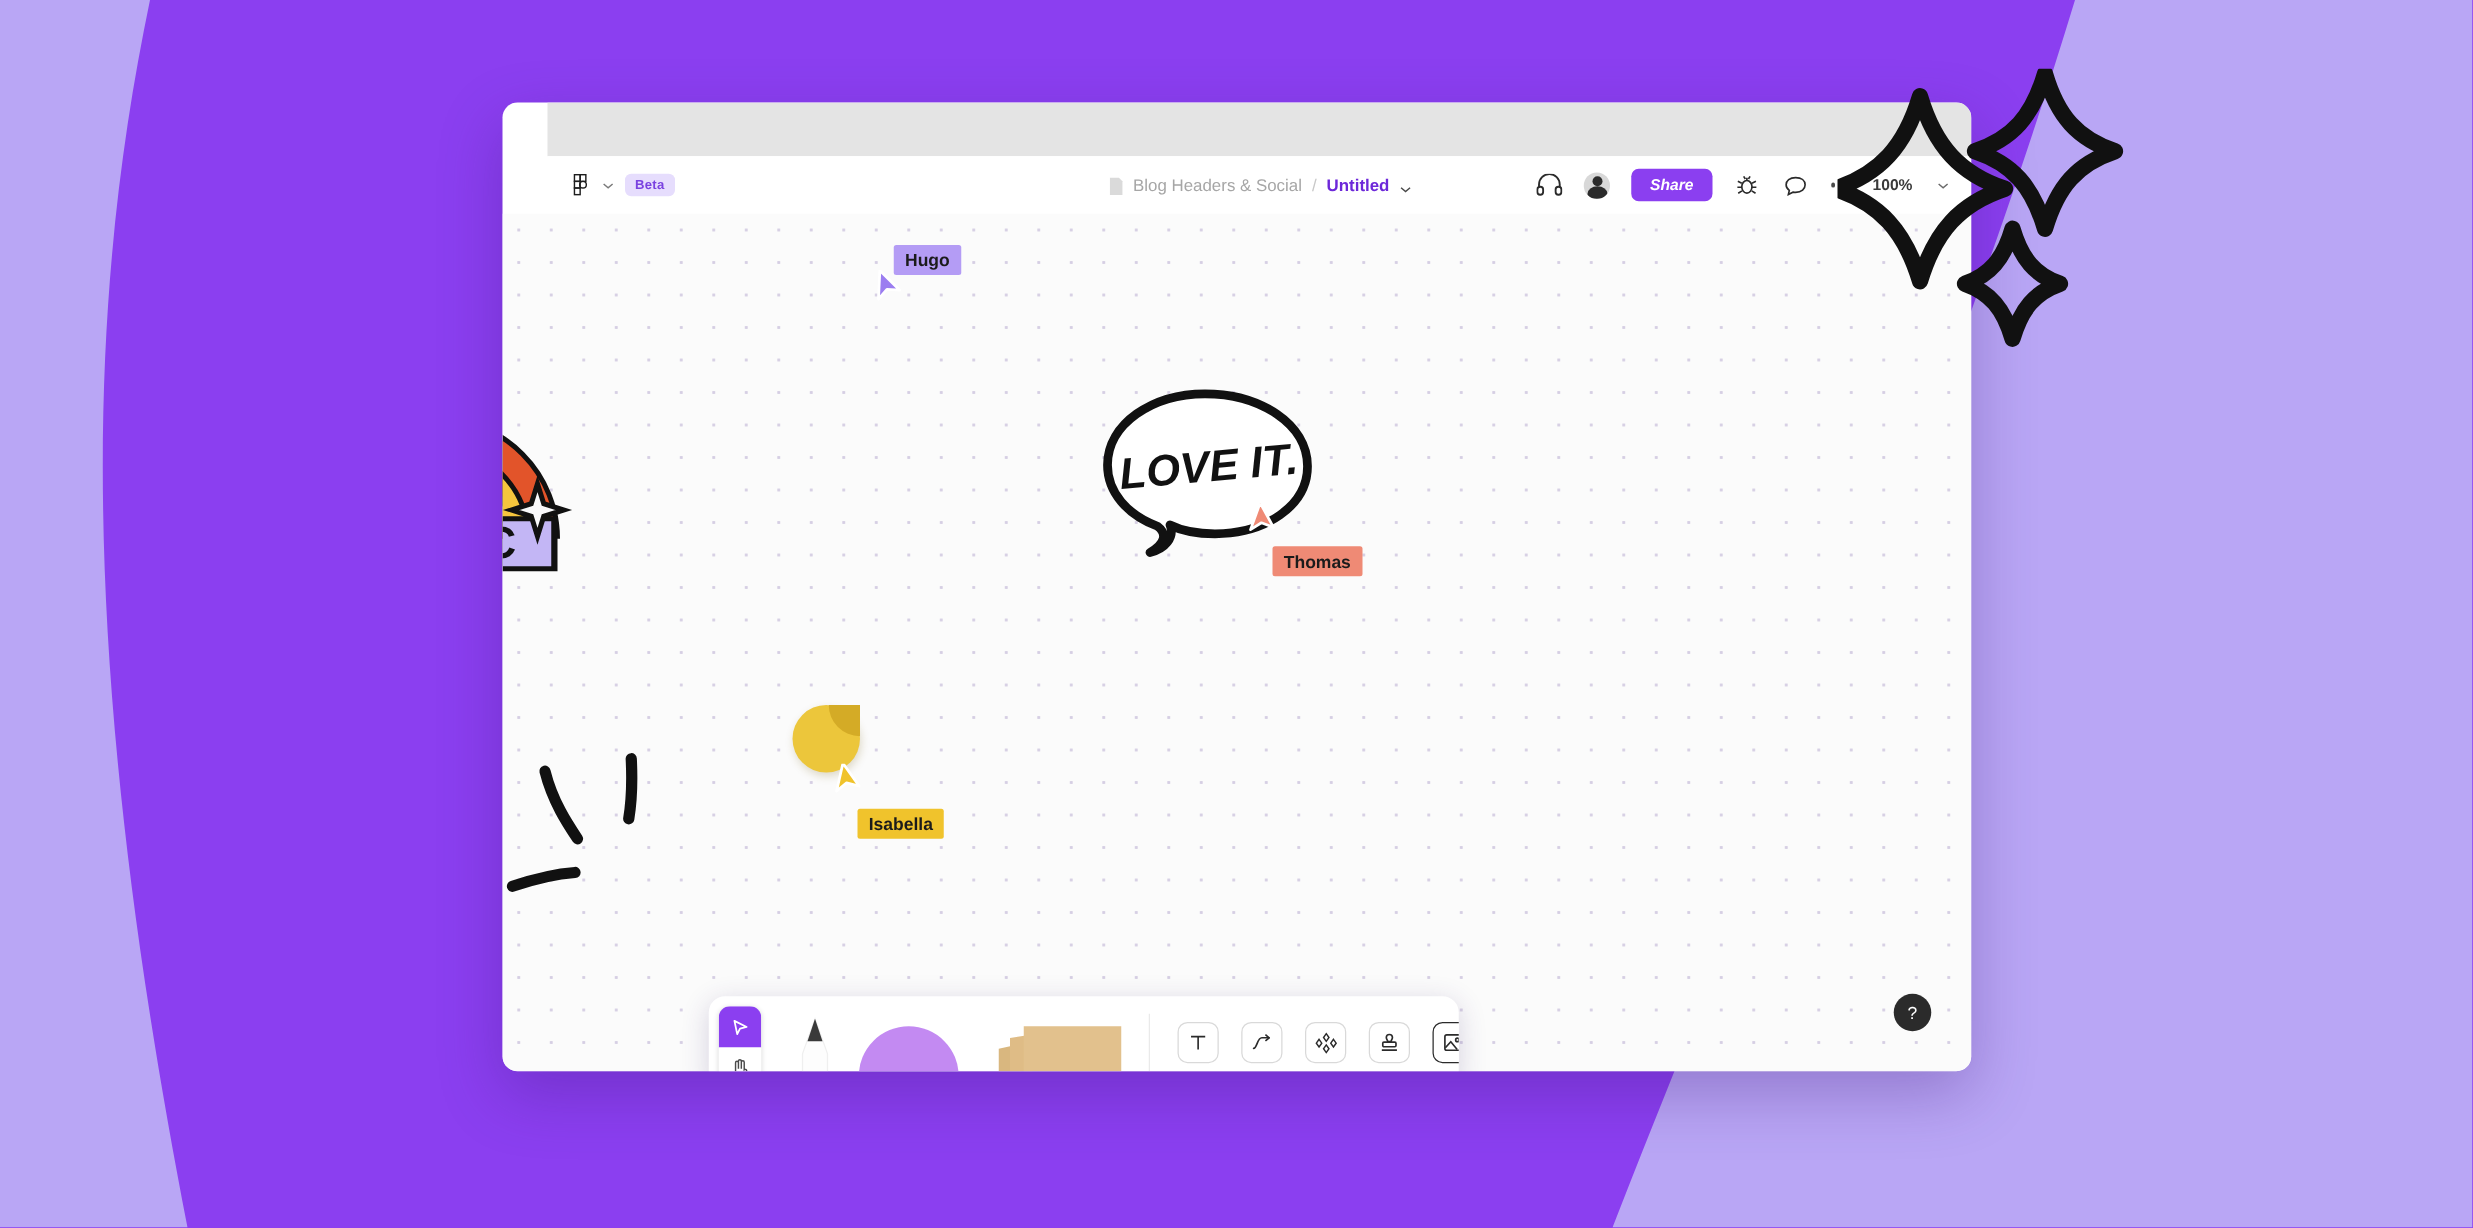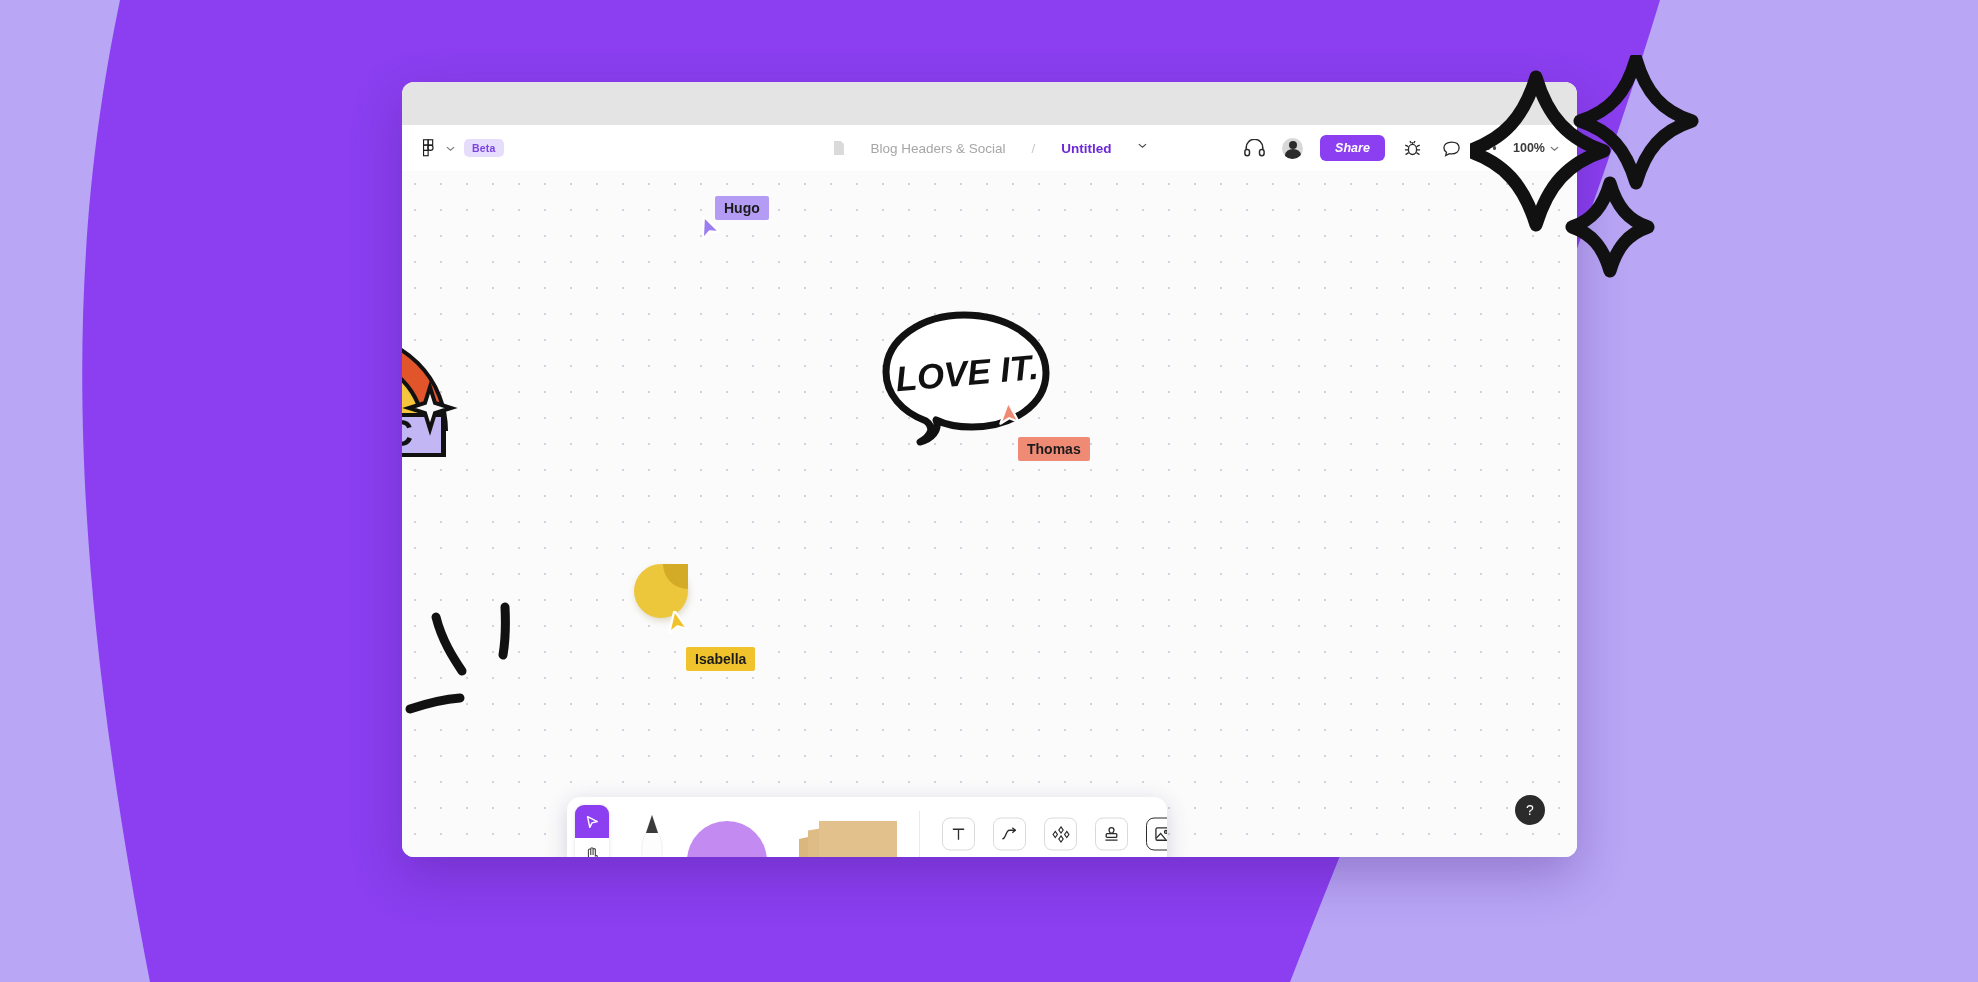--- a/index.html
+++ b/index.html
@@ -16,40 +16,41 @@
 
   
   #app-window{
     position:absolute; left:402px; top:82px;
     width:1175px; height:775px;
     border-radius:12px;
     background:#ffffff;
     box-shadow:0 18px 50px rgba(60,20,120,.30);
     overflow:hidden;
     z-index:5;
+    padding-left:36px;
   }
   #title-bar{ height:43px; background:#e4e4e4; }
 
   #header-bar{
     height:46px; background:#fff;
     display:flex; align-items:center;
     padding:0 18px; position:relative;
   }
   .hdr-left{ display:flex; align-items:center; gap:9px; }
   .logo-mark{ width:17px; height:19px; display:block; }
   .chev{ width:9px; height:9px; display:block; }
   .beta-badge{
     background:#e6ddfd; color:#7a42e0;
     font-size:10.5px; font-weight:700;
     padding:3px 8px; border-radius:5px; letter-spacing:.2px;
   }
 
   .hdr-center{
     position:absolute; left:50%; transform:translateX(-50%);
-    display:flex; align-items:flex-start; gap:26px;
+    display:flex; align-items:flex-end; gap:8px;
     font-size:13.5px; white-space:nowrap;
   }
   .file-mark{ width:12px; height:14px; display:block; opacity:.55; }
   .crumb-project{ color:#a6a6a6; }
   .crumb-sep{ color:#c8c8c8; }
   .crumb-file{ color:#6d28d9; font-weight:700; }
 
   .hdr-right{
     margin-left:auto; display:flex; align-items:center; gap:17px;
   }
@@ -66,21 +67,21 @@
     position:absolute; left:50%; bottom:-2px; transform:translateX(-50%);
     width:16px; height:12px; border-radius:50% 50% 0 0; background:#2b2b2b;
   }
   .share-btn{
     background:#8B3FF0; color:#fff; font-size:12.5px; font-weight:700;
     padding:6px 15px; border-radius:6px; border:none; cursor:pointer;font-style:italic;
   }
   .dots{ display:flex; gap:3px; align-items:center; }
   .dots i{ width:3.4px; height:3.4px; border-radius:50%; background:#4a4a4a; display:block; }
   .zoom-level{
-    display:flex; align-items:center; gap:5px;
+    display:flex; align-items:center; gap:20px;
     font-size:12.5px; color:#3a3a3a; font-weight:600;
   }
 
   
   #canvas{
     position:absolute; left:0; right:0; top:89px; bottom:0;
     background-color:#fbfbfb;
     background-image:radial-gradient(#d6cfe4 1.1px, transparent 1.2px);
     background-size:26px 26px;
     overflow:hidden;

